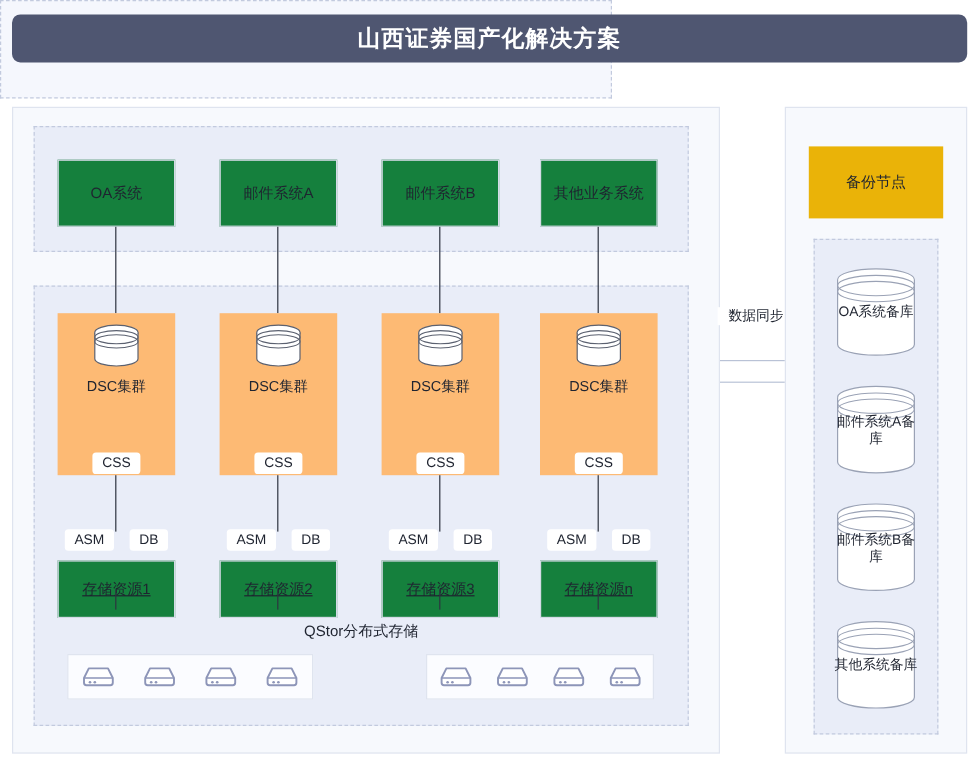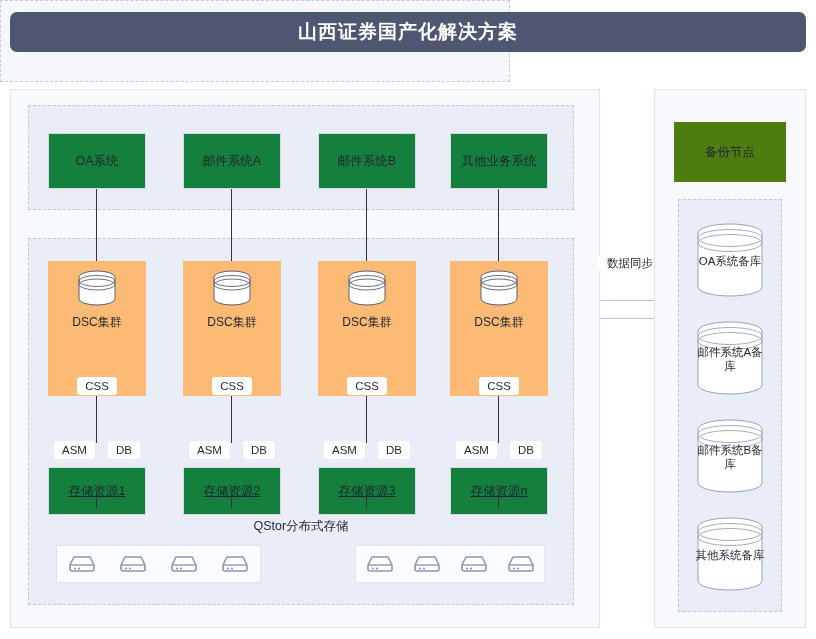--- a/index.html
+++ b/index.html
@@ -118,21 +118,21 @@
     border: 1px solid #dfe4ef;
     display: flex; align-items: center; justify-content: space-around;
   }
   #server-group-1 { left: 56px; width: 205px; }
   #server-group-2 { left: 355px; width: 190px; }
 
   
   .backup-header {
     position: absolute;
     left: 674px; top: 122px; width: 112px; height: 60px;
-    background: #4d7c0f;
+    background: #eab308;
     display: flex; align-items: center; justify-content: center;
     font-size: 12.5px; color: #1f2430;
   }
   #backup-zone {
     position: absolute;
     left: 678px; top: 199px; width: 104px; height: 413px;
     background: #e9edf8;
     border: 1px dashed #c2cade;
   }
   .backup-db {

